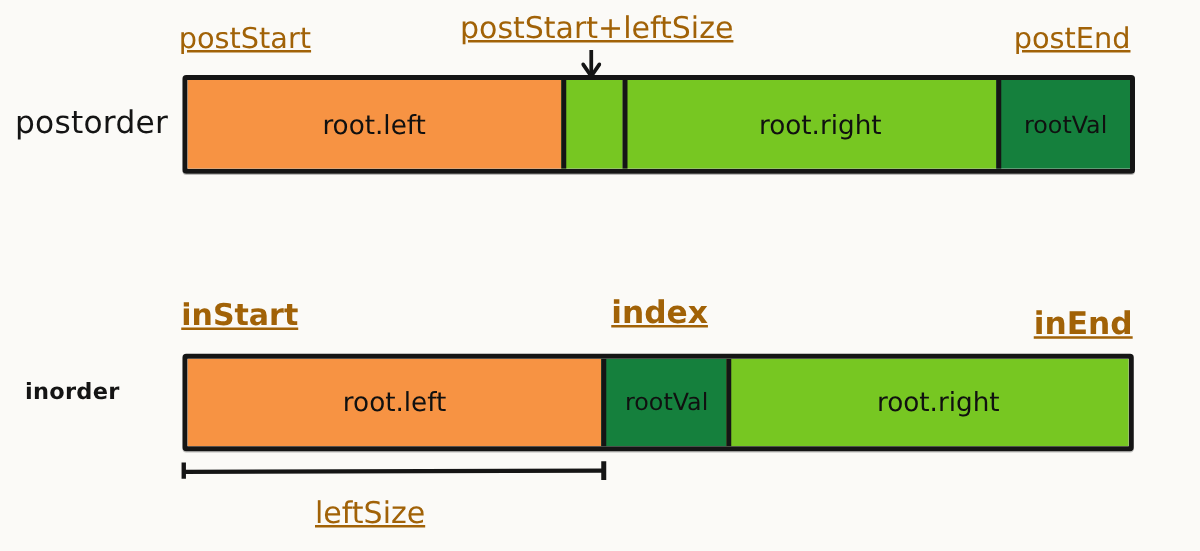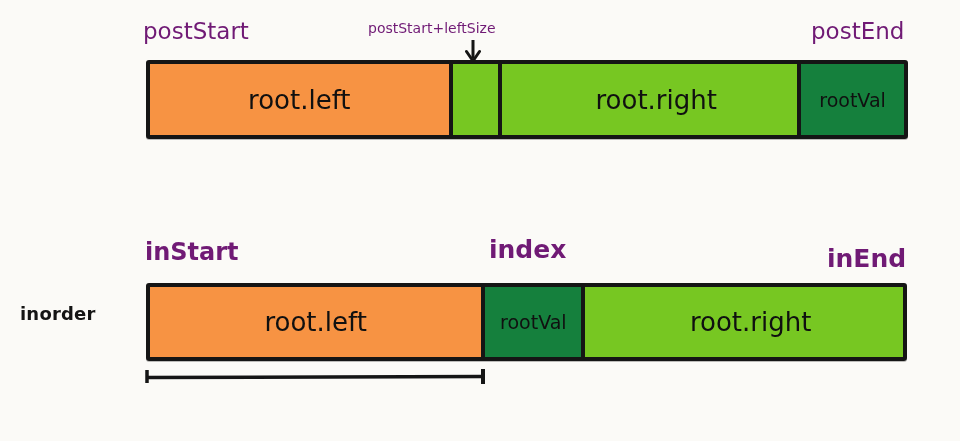--- a/index.html
+++ b/index.html
@@ -72,31 +72,32 @@
     height: 100%;
     color: #101010;
     white-space: nowrap;
   }
   .seg + .seg { border-left: 4px solid #151515; }
 
   .seg-orange { background: #f79343; }
   .seg-green  { background: #77c722; padding-left: 13px; }
   .seg-blue   { background: #15803d; }
 
-  .seg-label-lg { font-size: 26px; }
+  .seg-label-lg { font-size: 21px; }
   .seg-label-sm { font-size: 19px; }
 
   
   .tick-label {
     position: absolute;
-    color: #701a75;
+    color: #a16207;
     white-space: nowrap;
+    text-decoration: underline;
   }
   .lbl-poststart     { left: 143px; top: 18px;  font-size: 23px; font-weight: 400; }
-  .lbl-postmid       { left: 368px; top: 20px;  font-size: 14px; font-weight: 400; }
+  .lbl-postmid       { left: 368px; top: 8px;  font-size: 24px; font-weight: 400; }
   .lbl-postend       { left: 811px; top: 18px;  font-size: 23px; font-weight: 400; text-align: right; }
   .lbl-instart       { left: 145px; top: 238px; font-size: 24px; font-weight: 700; }
   .lbl-index         { left: 489px; top: 235px; font-size: 25px; font-weight: 700; }
   .lbl-inend         { left: 827px; top: 244px; font-size: 25px; font-weight: 700; }
   .lbl-leftsize      { left: 252px; top: 396px; font-size: 24px; font-weight: 400; }
 
   
   .down-arrow {
     position: absolute;
     left: 465px;
@@ -112,20 +113,21 @@
     top: 368px;
     width: 344px;
     height: 18px;
   }
 </style>
 </head>
 <body>
 
 <div id="canvas">
 
+  <div class="row-caption caption-postorder">postorder</div>
 
   <div class="tick-label lbl-poststart">postStart</div>
 
   <div class="tick-label lbl-postmid">postStart+leftSize</div>
 
   <div class="tick-label lbl-postend">postEnd</div>
 
   <svg class="down-arrow" viewBox="0 0 16 22" aria-hidden="true">
     <path d="M8 0 L8 17" stroke="#151515" stroke-width="3" fill="none" stroke-linecap="round"></path>
     <path d="M1.5 11.5 L8 21 L14.5 11.5" stroke="#151515" stroke-width="3" fill="none" stroke-linecap="round" stroke-linejoin="round"></path>
@@ -165,14 +167,15 @@
       <span class="seg-label-lg">root.right</span>
     </div>
   </div>
 
   <svg class="bracket" viewBox="0 0 344 18" aria-hidden="true">
     <path d="M4 2 L4 15" stroke="#151515" stroke-width="3.5" fill="none" stroke-linecap="butt"></path>
     <path d="M4 9.5 L340 8.5" stroke="#151515" stroke-width="3.5" fill="none" stroke-linecap="butt"></path>
     <path d="M340 1 L340 16" stroke="#151515" stroke-width="4" fill="none" stroke-linecap="butt"></path>
   </svg>
 
+  <div class="tick-label lbl-leftsize">leftSize</div>
 
 </div>
 
 </body></html>

